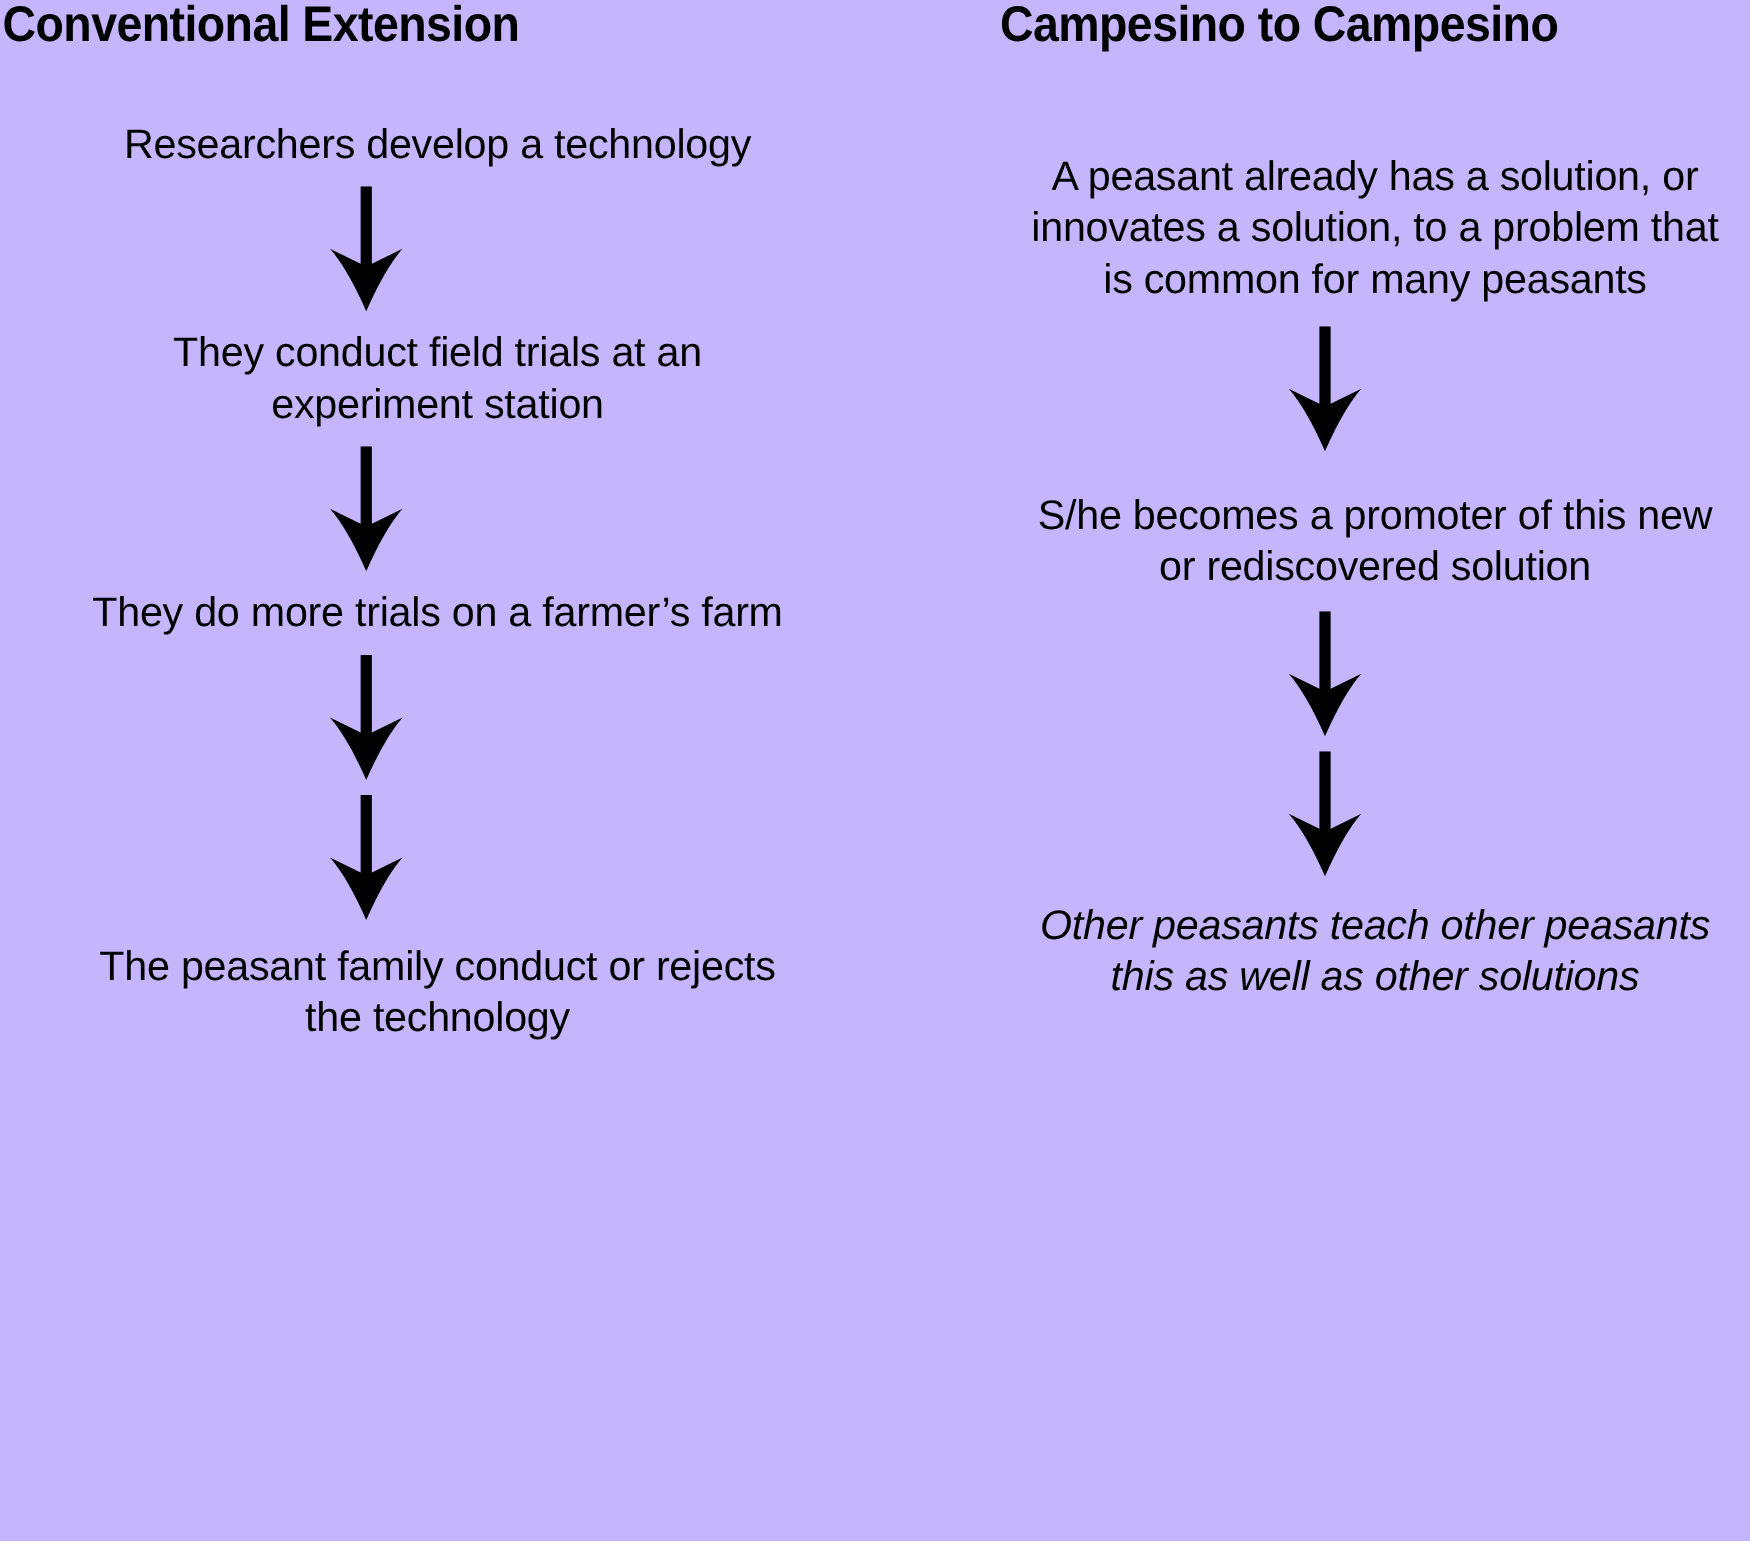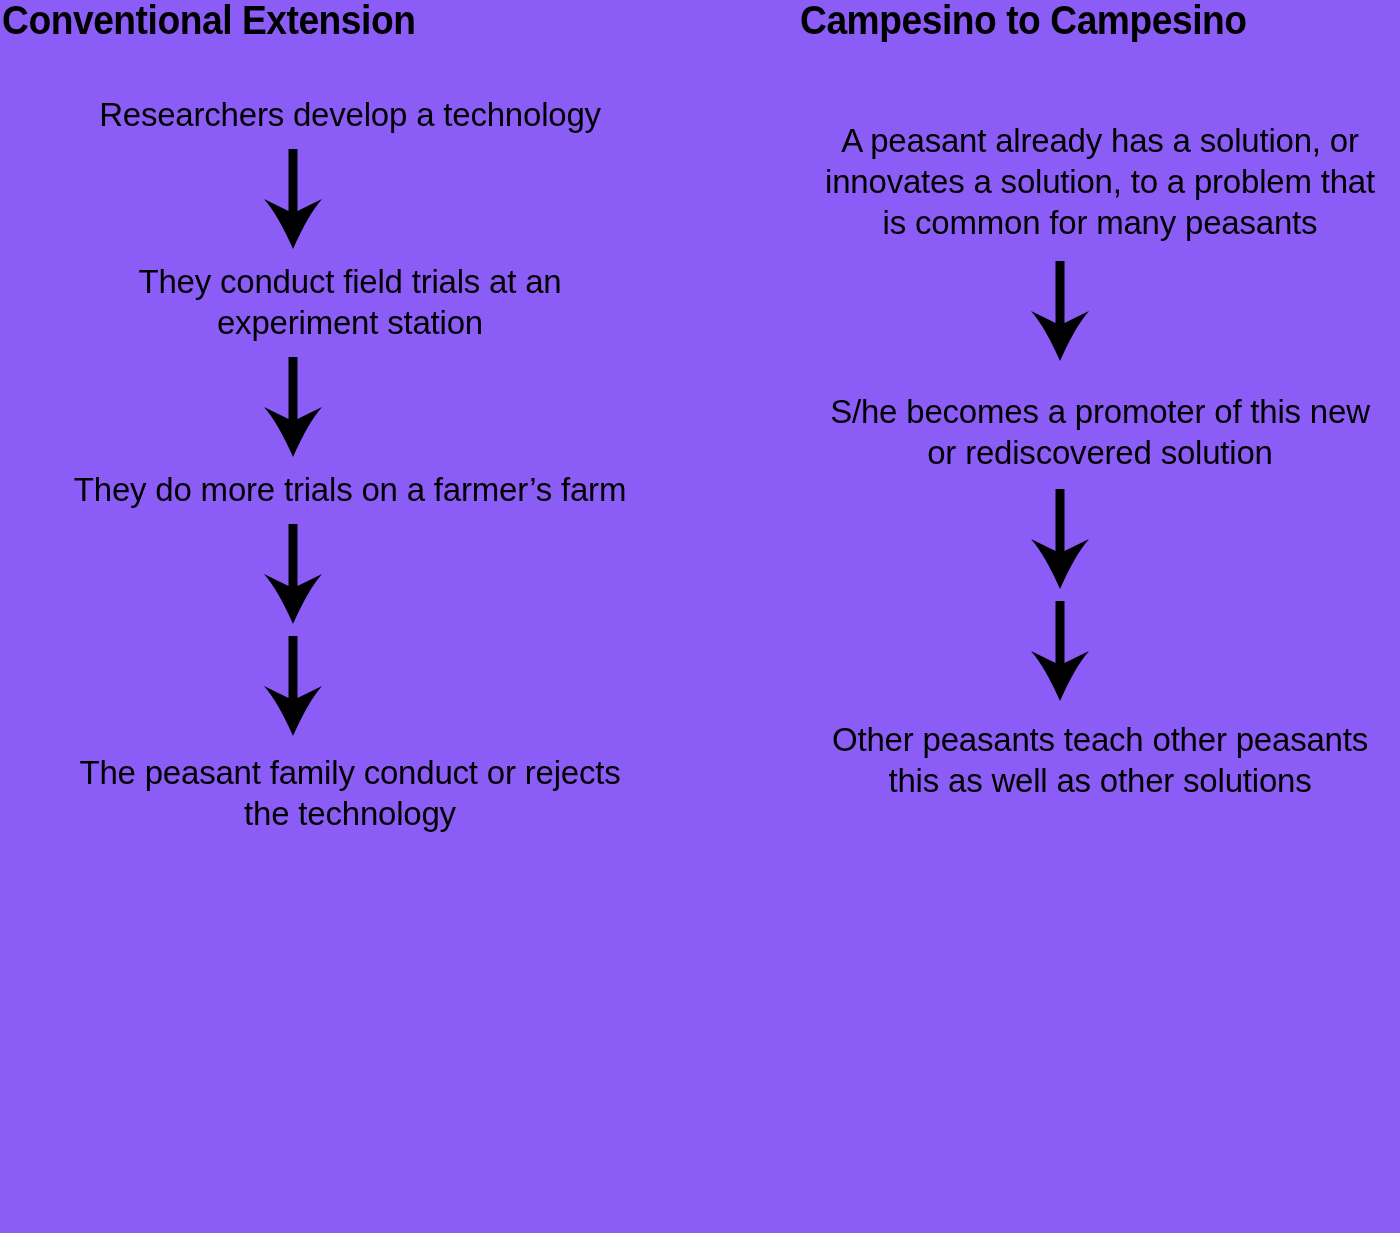--- a/index.html
+++ b/index.html
@@ -8,21 +8,21 @@
     background: #ffffff;
   }
   body {
     font-family: "Liberation Sans", sans-serif;
     color: #000000;
   }
   #page {
     position: relative;
     width: 1400px;
     height: 1233px;
-    background: #8b5cf6;
+    background: #c4b5fd;
     overflow: hidden;
   }
   .column {
     position: absolute;
     top: 0;
     height: 1233px;
     box-sizing: border-box;
   }
   #col-left  { left: 0px;   width: 700px; }
   #col-right { left: 700px; width: 700px; }
@@ -134,18 +134,18 @@
         </svg>
       </div>
 
 
       <div class="arrow-wrap" style="margin-top:12px;">
         <svg class="arrow-svg" width="66" height="100" viewBox="0 0 66 100">
           <path d="M28.5 0 L37.5 0 L37.5 62 L62 50 Q48 66 33 100 Q18 66 4 50 L28.5 62 Z"></path>
         </svg>
       </div>
 
-      <div class="step" style="margin-top:18px;">Other peasants teach other peasants this as well as other solutions</div>
+      <div class="step" style="margin-top:18px;font-style:italic;">Other peasants teach other peasants this as well as other solutions</div>
 
     </div>
   </div>
 
 </div>
 
 </body></html>

